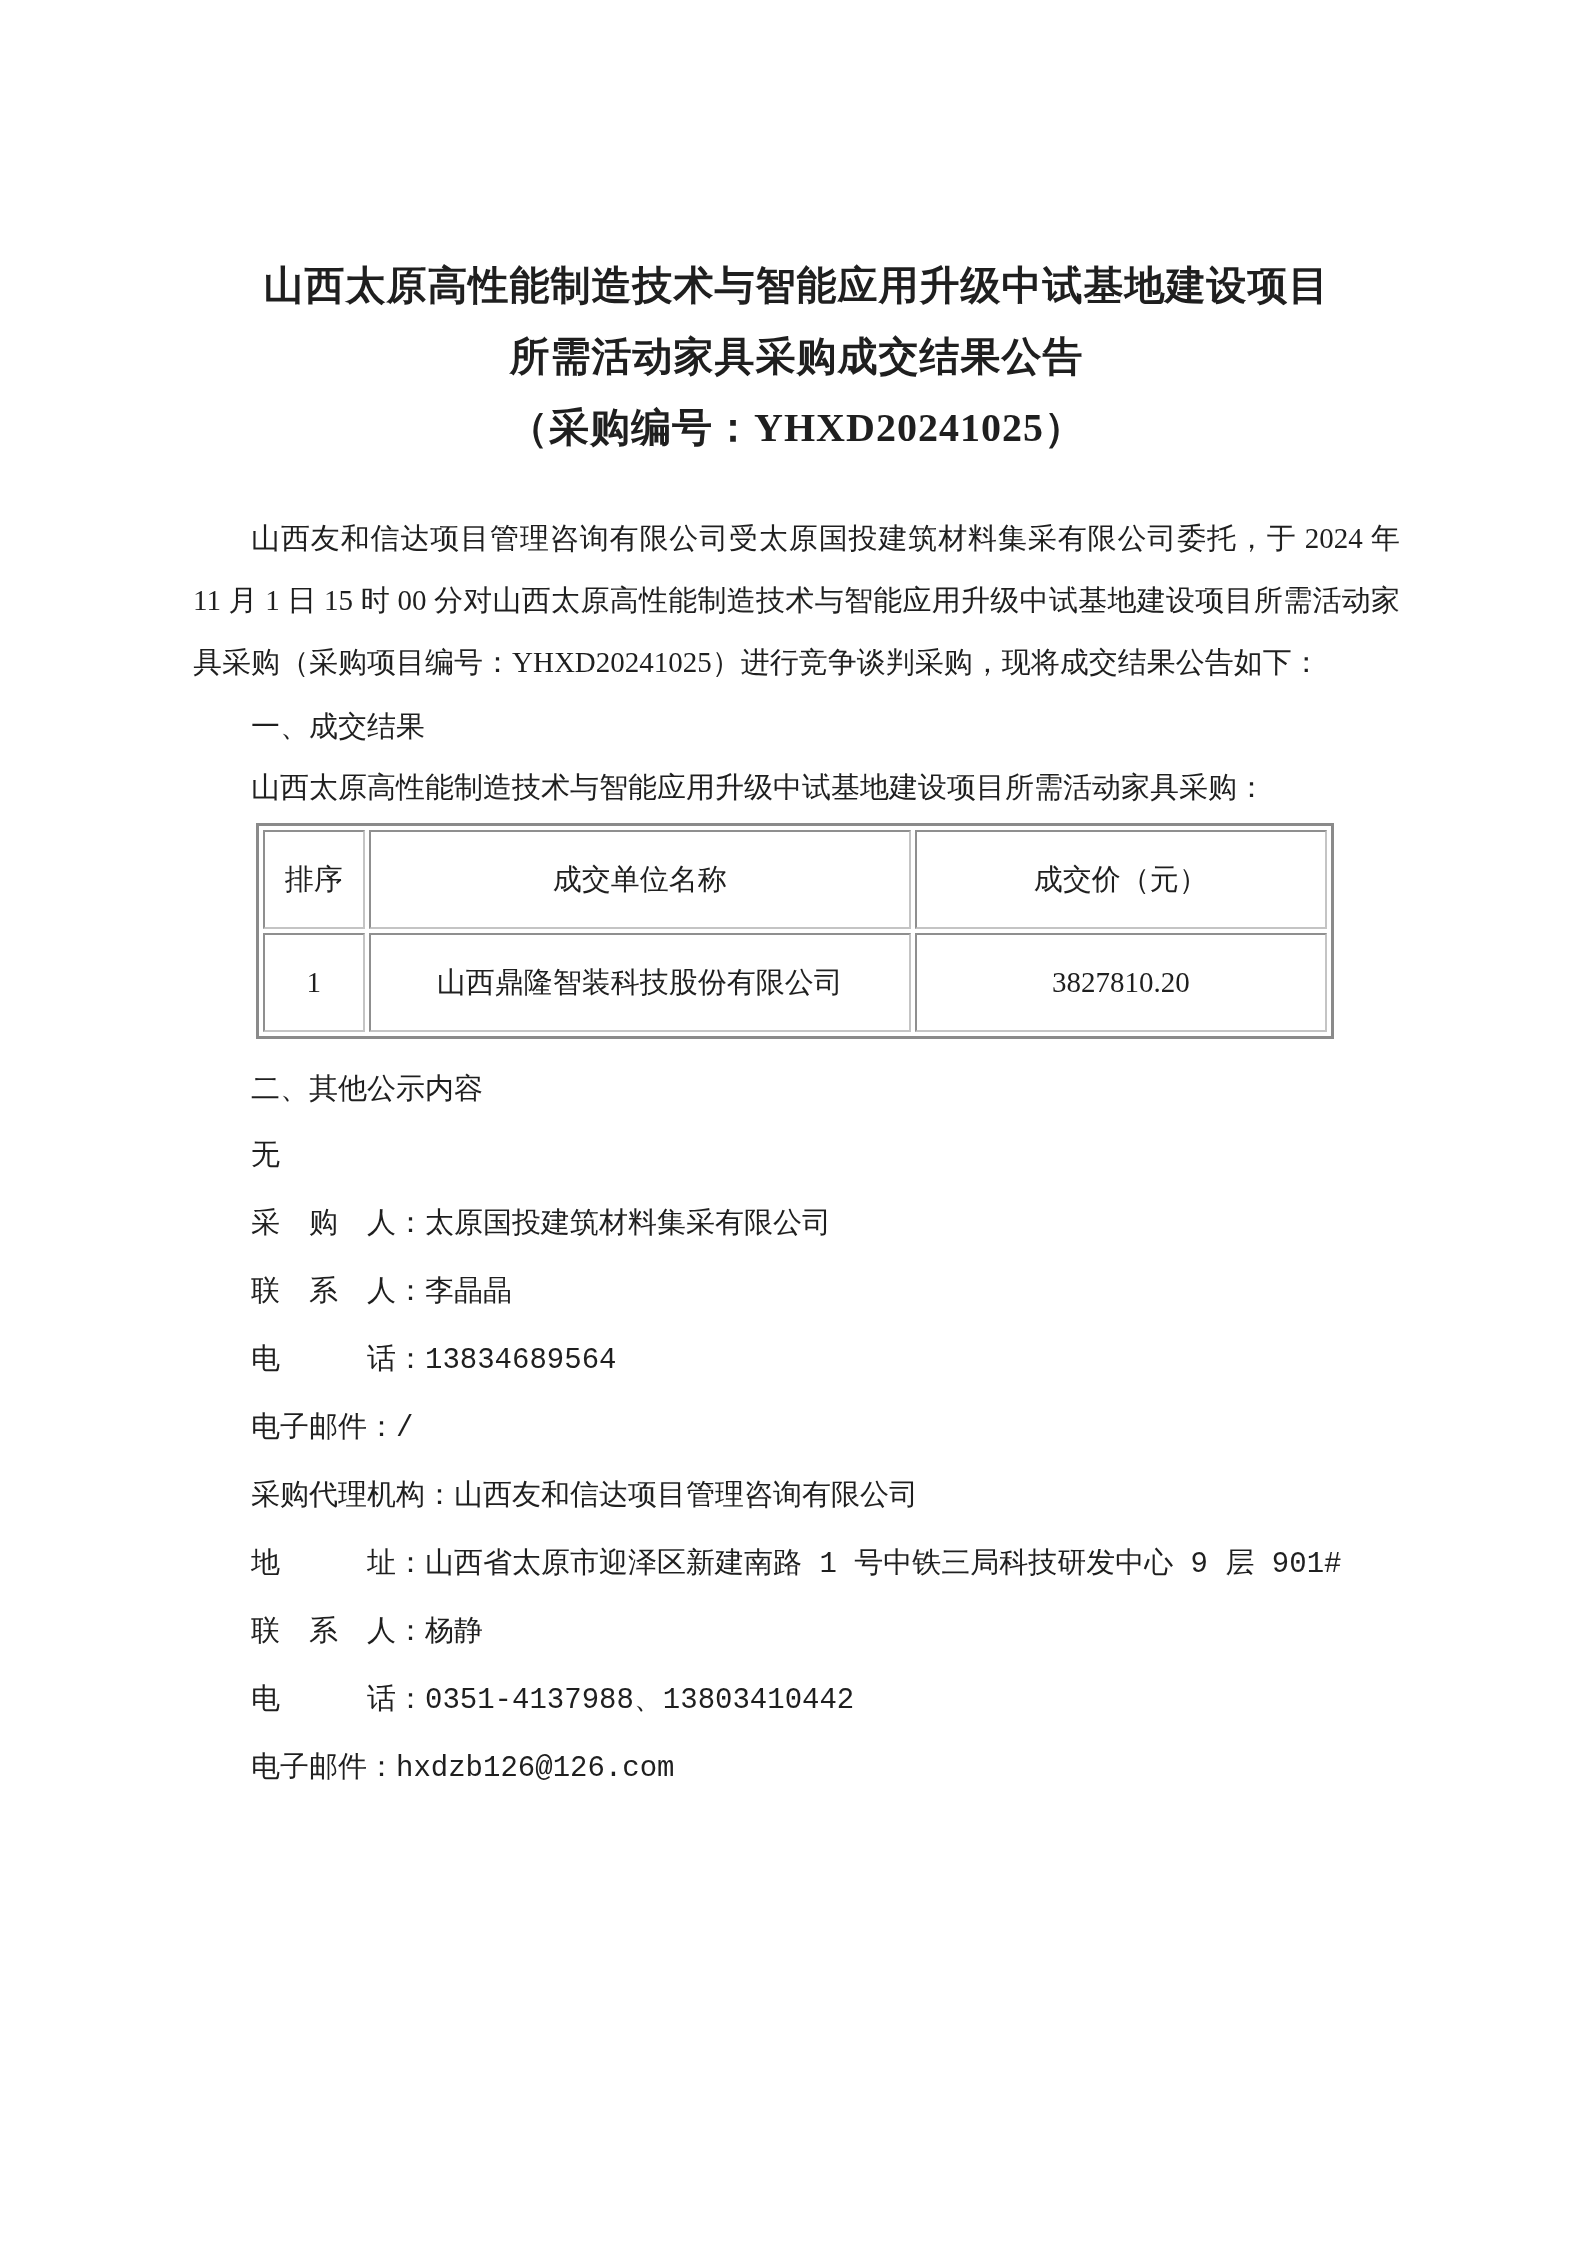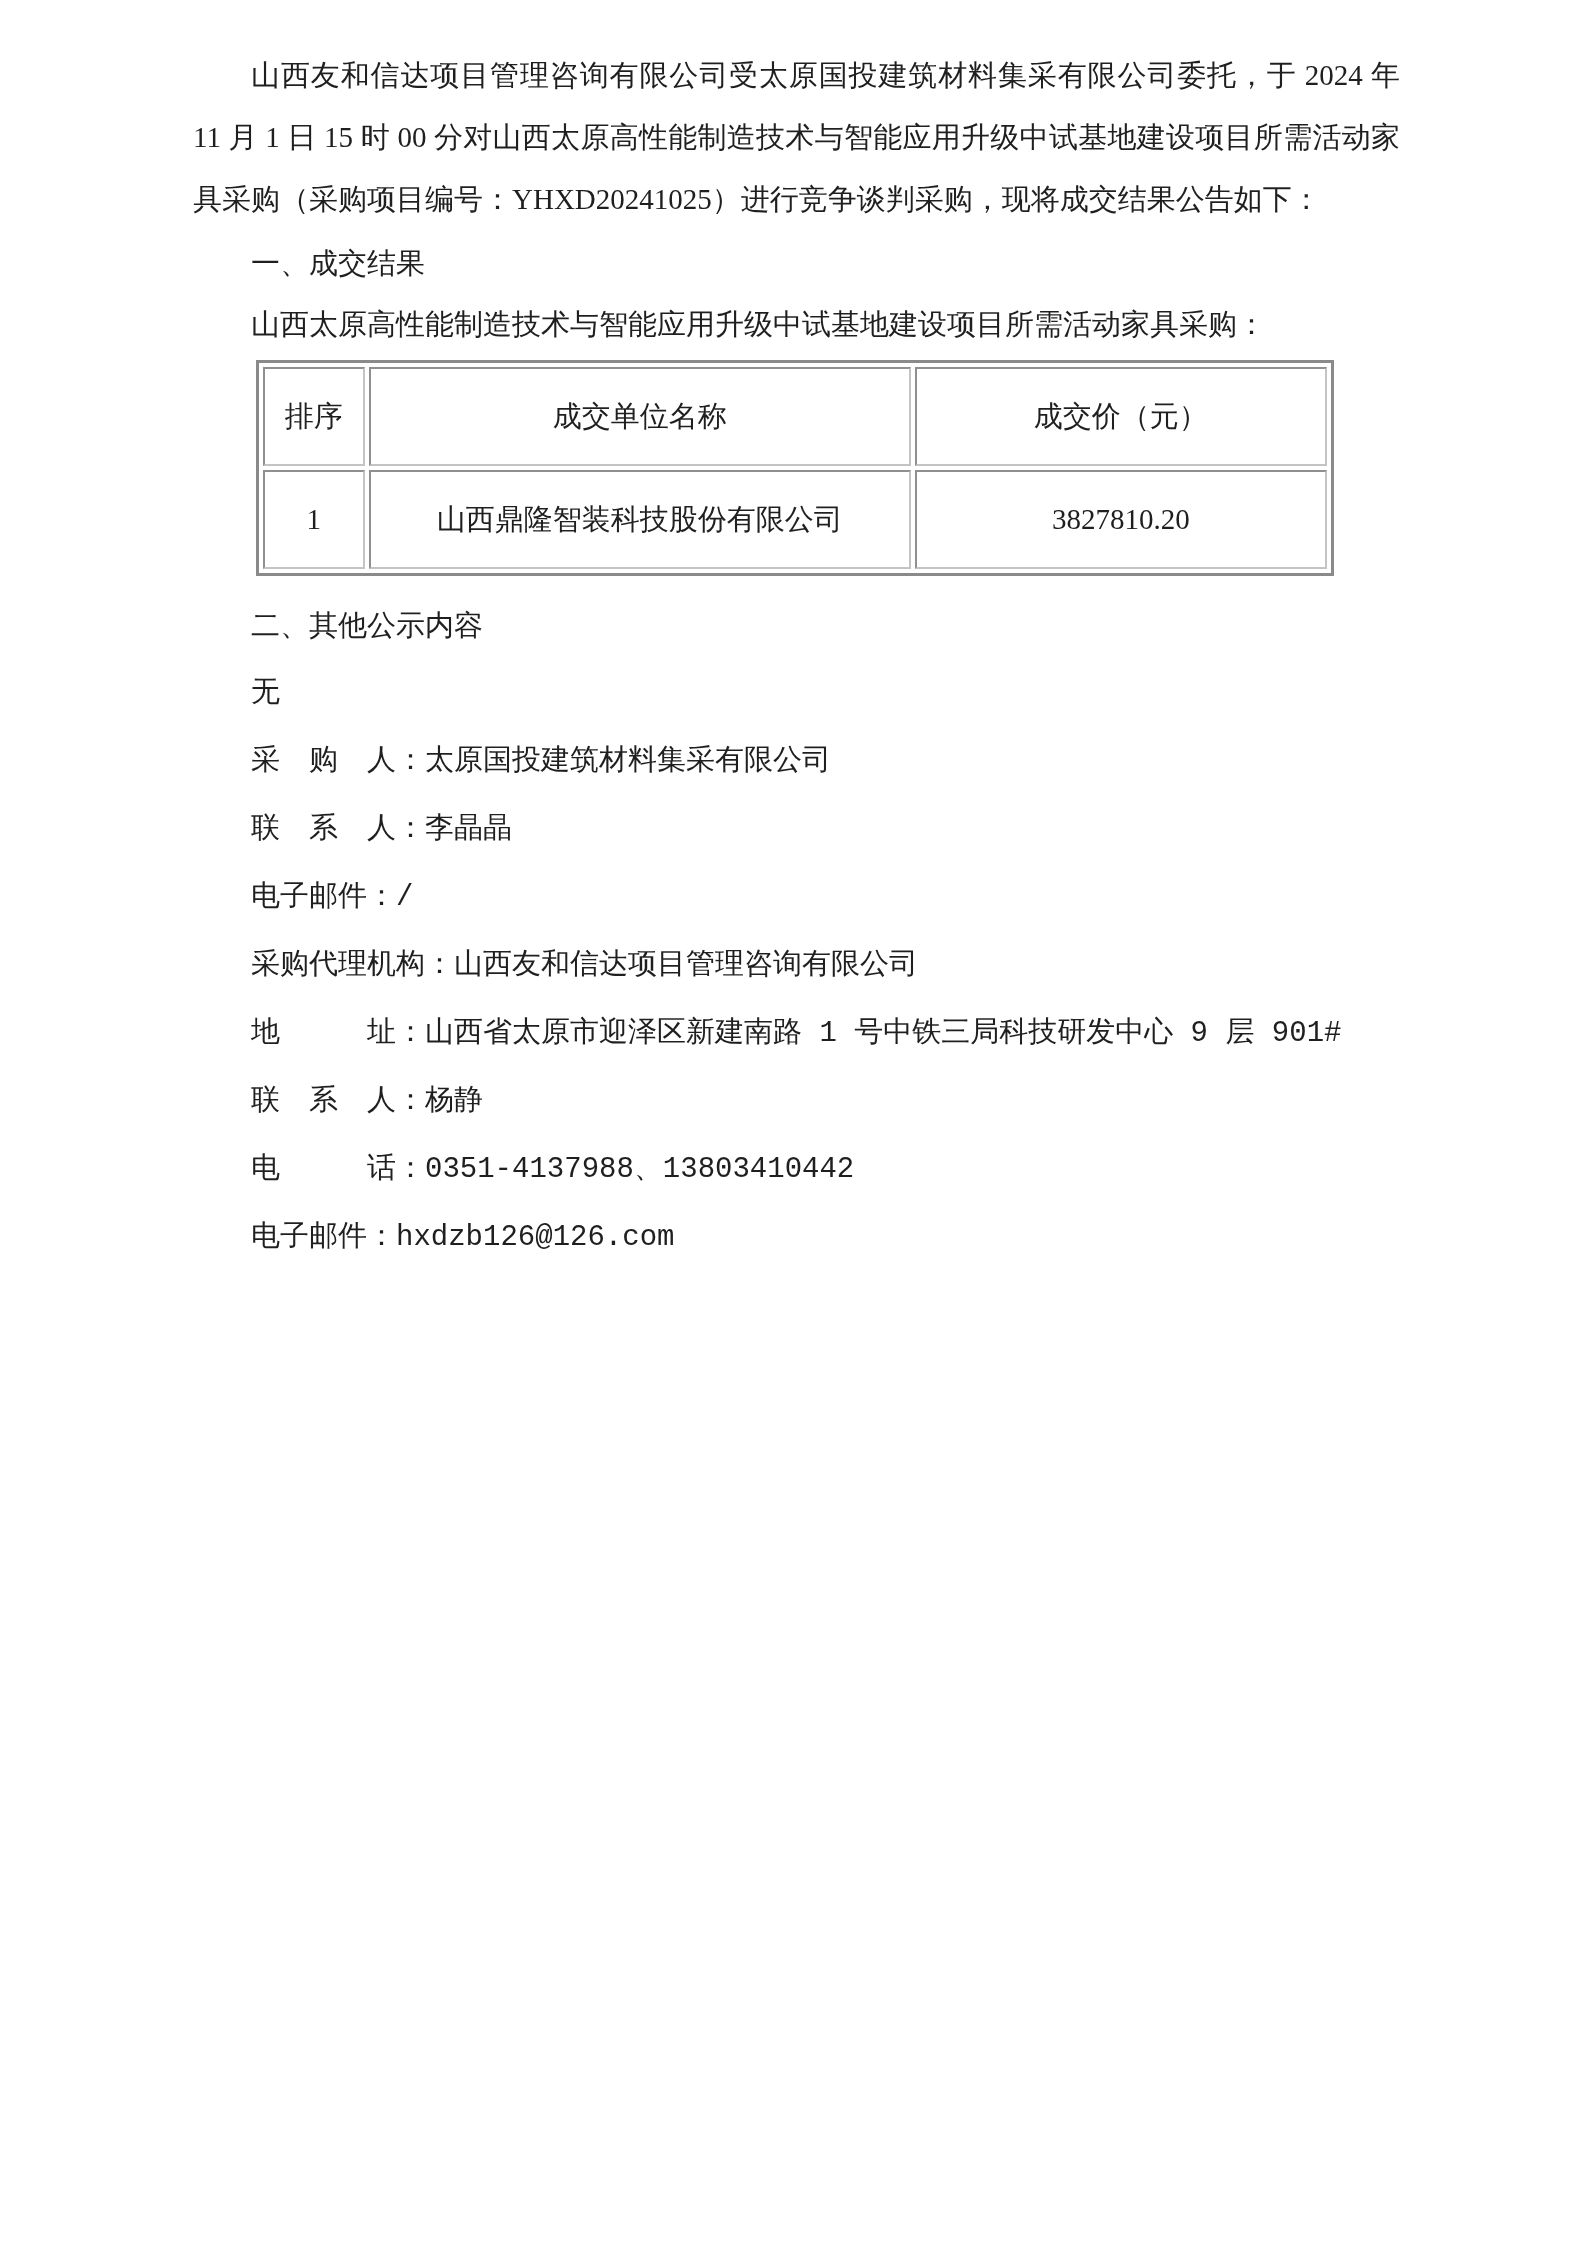--- a/index.html
+++ b/index.html
@@ -85,20 +85,25 @@
     text-indent: 2em;
     white-space: pre-wrap;
   }
 </style>
 </head>
 <body>
 
 <div class="page">
   <div class="content">
 
+    <div class="title-block">
+      <div>山西太原高性能制造技术与智能应用升级中试基地建设项目</div>
+      <div>所需活动家具采购成交结果公告</div>
+      <div>（采购编号：YHXD20241025）</div>
+    </div>
 
     <div class="intro-paragraph">山西友和信达项目管理咨询有限公司受太原国投建筑材料集采有限公司委托，于 2024 年 11 月 1 日 15 时 00 分对山西太原高性能制造技术与智能应用升级中试基地建设项目所需活动家具采购（采购项目编号：YHXD20241025）进行竞争谈判采购，现将成交结果公告如下：</div>
 
     <div class="section-heading">一、成交结果</div>
     <div class="lead-line">山西太原高性能制造技术与智能应用升级中试基地建设项目所需活动家具采购：</div>
 
     <table class="result-table">
       <tbody>
           <tr>
         <th class="col-rank">排序</th>
@@ -115,20 +120,21 @@
 
     <div class="section2-block">
       <div class="section-heading">二、其他公示内容</div>
       <div class="section-heading">无</div>
     </div>
 
 
     <div class="contact-block">
       <div class="contact-line">采　购　人：太原国投建筑材料集采有限公司</div>
       <div class="contact-line">联　系　人：李晶晶</div>
+      <div class="contact-line">电　　　话：13834689564</div>
       <div class="contact-line">电子邮件：/</div>
       <div class="contact-line">采购代理机构：山西友和信达项目管理咨询有限公司</div>
       <div class="contact-line">地　　　址：山西省太原市迎泽区新建南路 1 号中铁三局科技研发中心 9 层 901#</div>
       <div class="contact-line">联　系　人：杨静</div>
       <div class="contact-line">电　　　话：0351-4137988、13803410442</div>
       <div class="contact-line">电子邮件：hxdzb126@126.com</div>
     </div>
 
   </div>
 </div>

